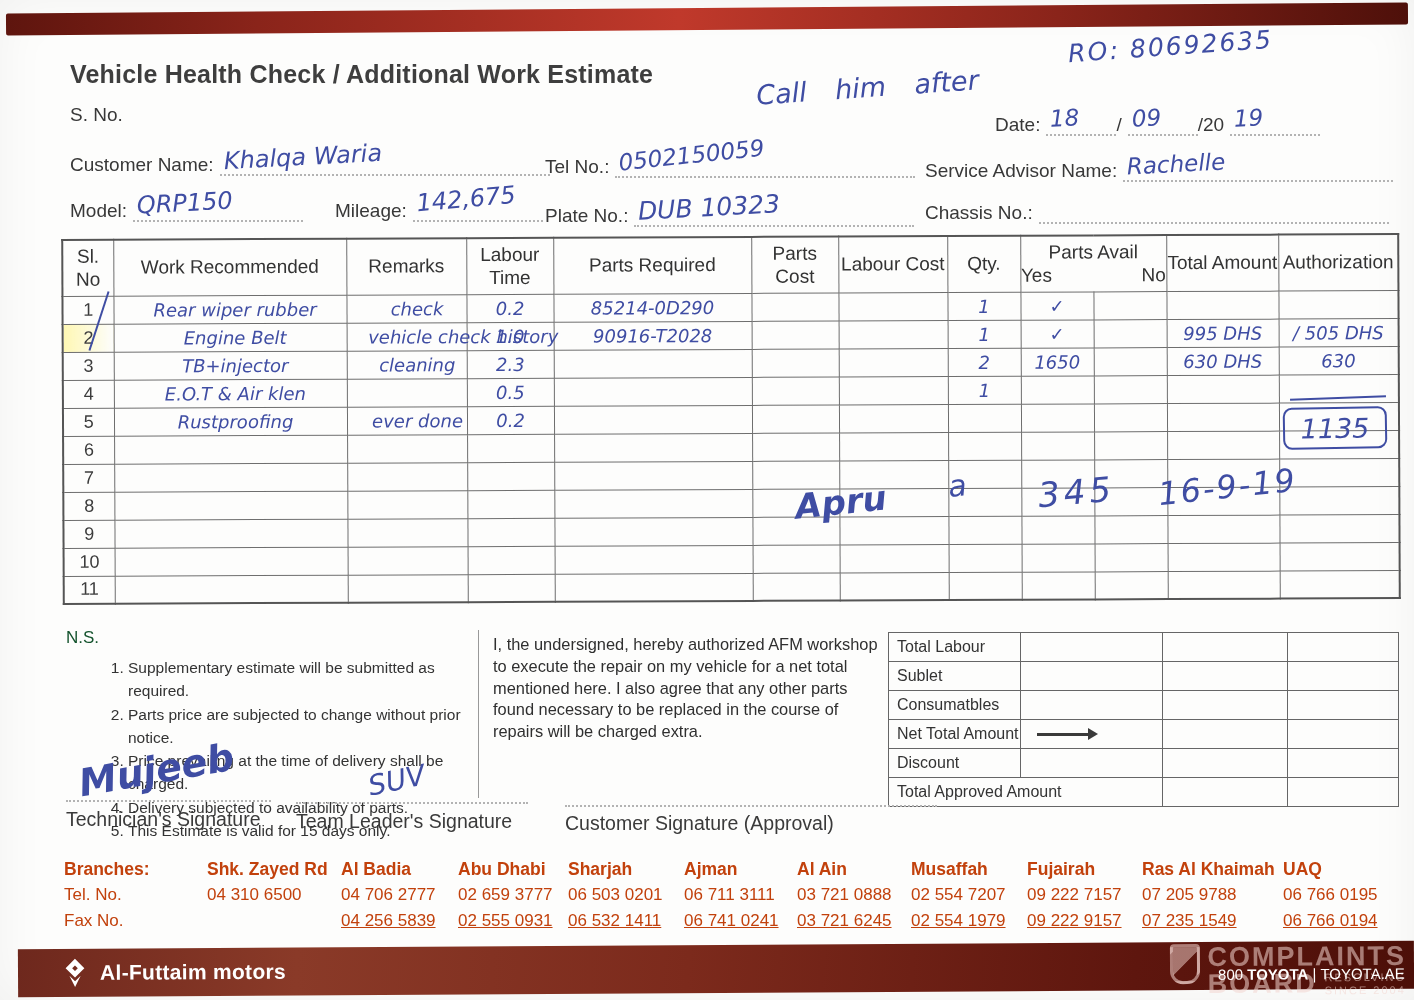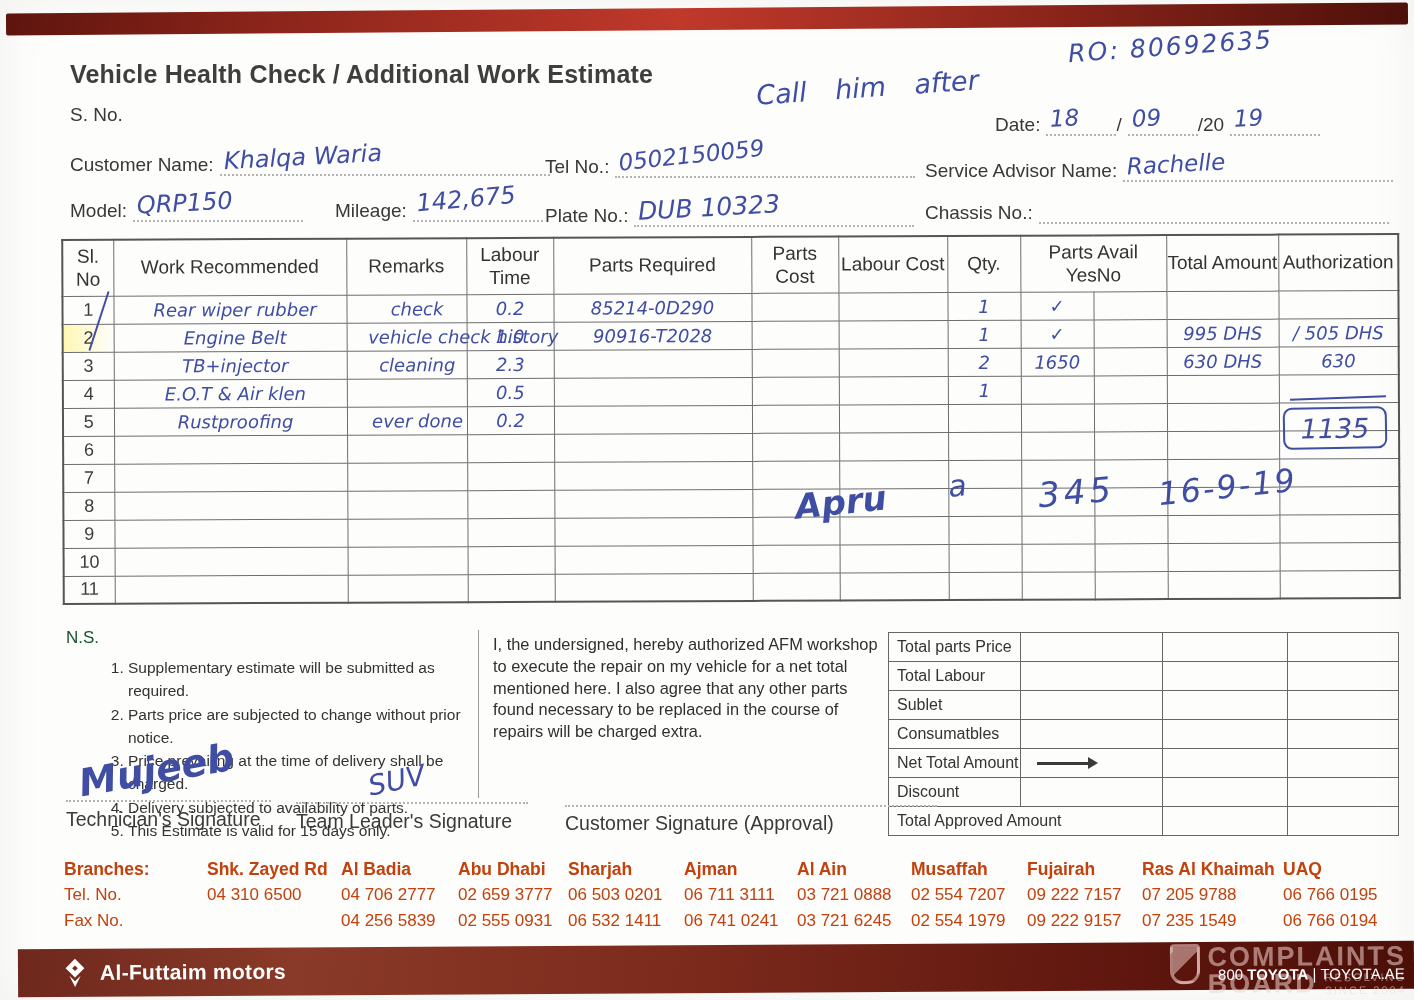--- a/index.html
+++ b/index.html
@@ -35,21 +35,21 @@
     white-space:nowrap; overflow:visible; }
   td.c-sl { font-size:19px; color:#3c3c3c; }
   tbody tr:nth-child(2) td.c-sl { background:linear-gradient(90deg, rgba(255,243,120,.55), rgba(255,243,120,0)); }
   td.c-work { text-align:left; padding-left:10px; font-size:21px; }
   td.c-remarks { text-align:left; padding-left:21px; font-size:18px; }
   td.c-lt { font-size:20px; }
   td.c-parts { font-size:23px;border-radius:6px; }
   td.c-qty { font-size:20px; }
   td.c-yes { font-size:22px; }
   td.c-total, td.c-auth { font-size:21px; }
-  .yn { display:flex; justify-content:center; }
+  .yn { display:flex; justify-content:space-between; }
 
   
   .slash { position:absolute; left:98px; top:290px; height:62px; width:0;
     border-left:2.5px solid #3f4da3; transform:rotate(18deg); }
   .boxed { position:absolute; left:1283px; top:407px; width:104px; height:42px;
     border:2.5px solid #3f4da3; border-radius:9px; display:flex; align-items:center; justify-content:center;
     color:#3f4da3; font-family:"DejaVu Sans",sans-serif; font-style:italic; font-size:27px; transform:rotate(-1deg); }
   .boxline { position:absolute; left:1290px; top:397px; width:96px; border-top:2.5px solid #3f4da3; transform:rotate(-2deg); }
 
   
@@ -79,21 +79,21 @@
   .branches > div:nth-child(2){width:134px}
   .branches > div:nth-child(3){width:117px}
   .branches > div:nth-child(4){width:110px}
   .branches > div:nth-child(5){width:116px}
   .branches > div:nth-child(6){width:113px}
   .branches > div:nth-child(7){width:114px}
   .branches > div:nth-child(8){width:116px}
   .branches > div:nth-child(9){width:115px}
   .branches > div:nth-child(10){width:141px}
   .branches > div:nth-child(11){width:110px}
-  .b-fax { min-height:26px; }
+  .b-fax { min-height:26px;text-decoration:underline; }
 
   
   .botbar { position:absolute; left:18px; right:0; top:945px; height:48px;
     background:linear-gradient(94deg,#6e281d 0%,#8a3a28 20%,#7c2a1c 48%,#5e160e 80%,#4c0f08 100%);
     transform:rotate(-0.35deg); }
   .brand { position:absolute; left:42px; top:9px; display:flex; align-items:center; gap:10px; }
   .brand-text { color:#fff; font-weight:700; font-size:21px; letter-spacing:.3px; }
   .toll { position:absolute; left:1200px; top:24px; color:#fff; font-size:15px; white-space:nowrap; z-index:3; }
   .toll b { font-weight:700; }
   .wm { position:absolute; right:8px; top:2px; display:flex; gap:8px; align-items:flex-start;
@@ -387,26 +387,20 @@
   <div class="decl">I, the undersigned, hereby authorized AFM workshop to execute the repair on my vehicle for a net total mentioned here. I also agree that any other parts found necessary to be replaced in the course of repairs will be charged extra.</div>
 
   <table class="totals">
     <colgroup>
         <col style="width:132px">
         <col style="width:142px">
         <col style="width:125px">
         <col style="width:111px">
       </colgroup>
     <tbody>
-        <tr>
-          <td class="tl">Total parts Price</td>
-        <td></td>
-          <td></td>
-          <td></td>
-        </tr>
     <tr>
           <td class="tl">Total Labour</td>
         <td></td>
           <td></td>
           <td></td>
         </tr>
     <tr>
           <td class="tl">Sublet</td>
         <td></td>
           <td></td>

